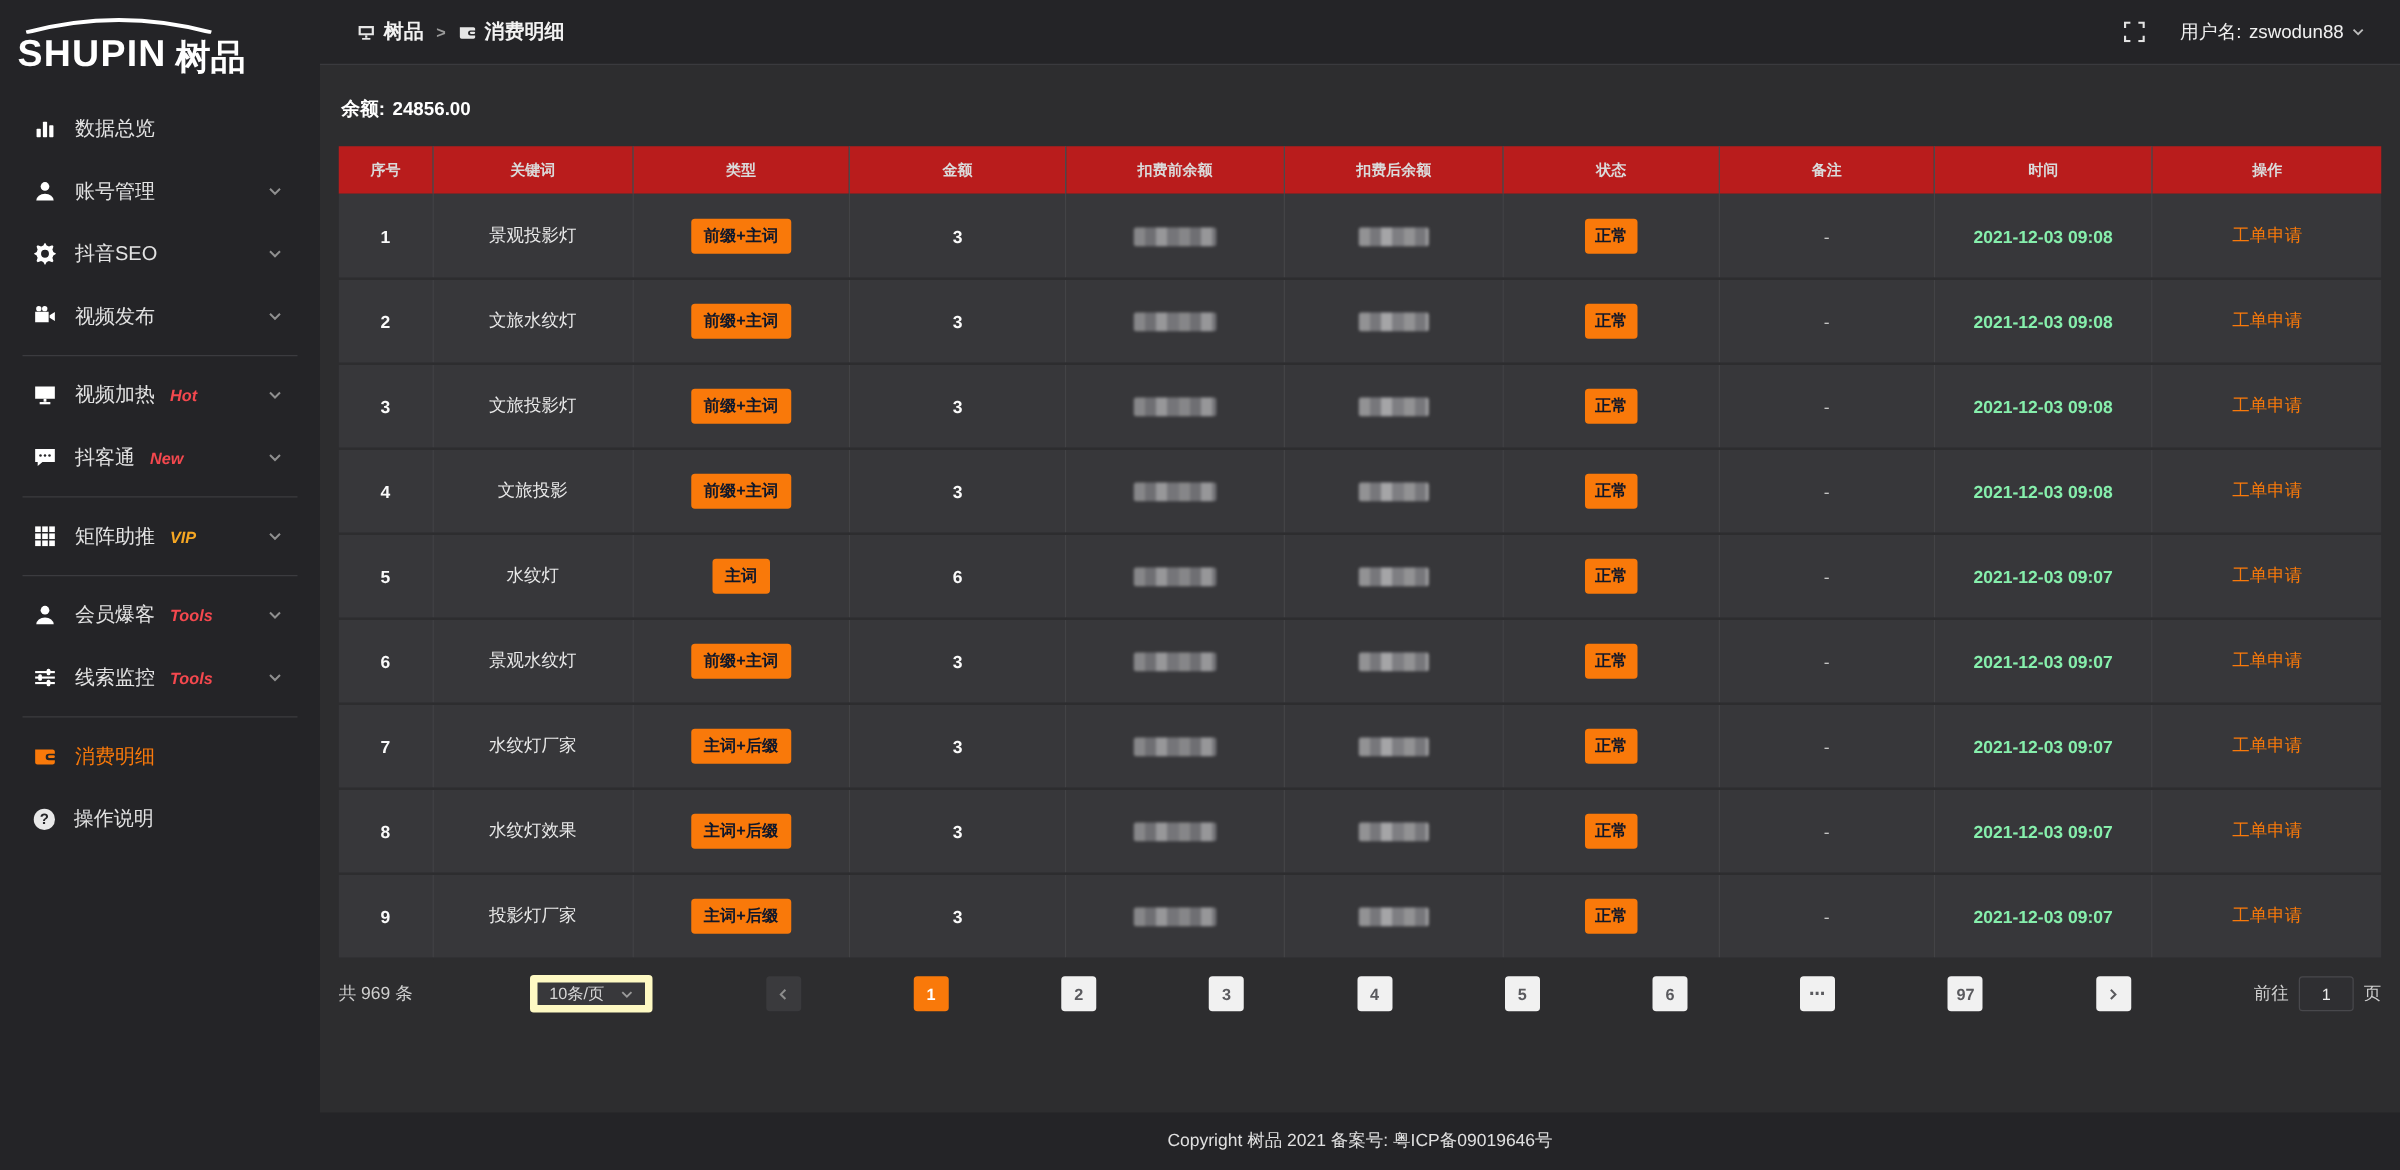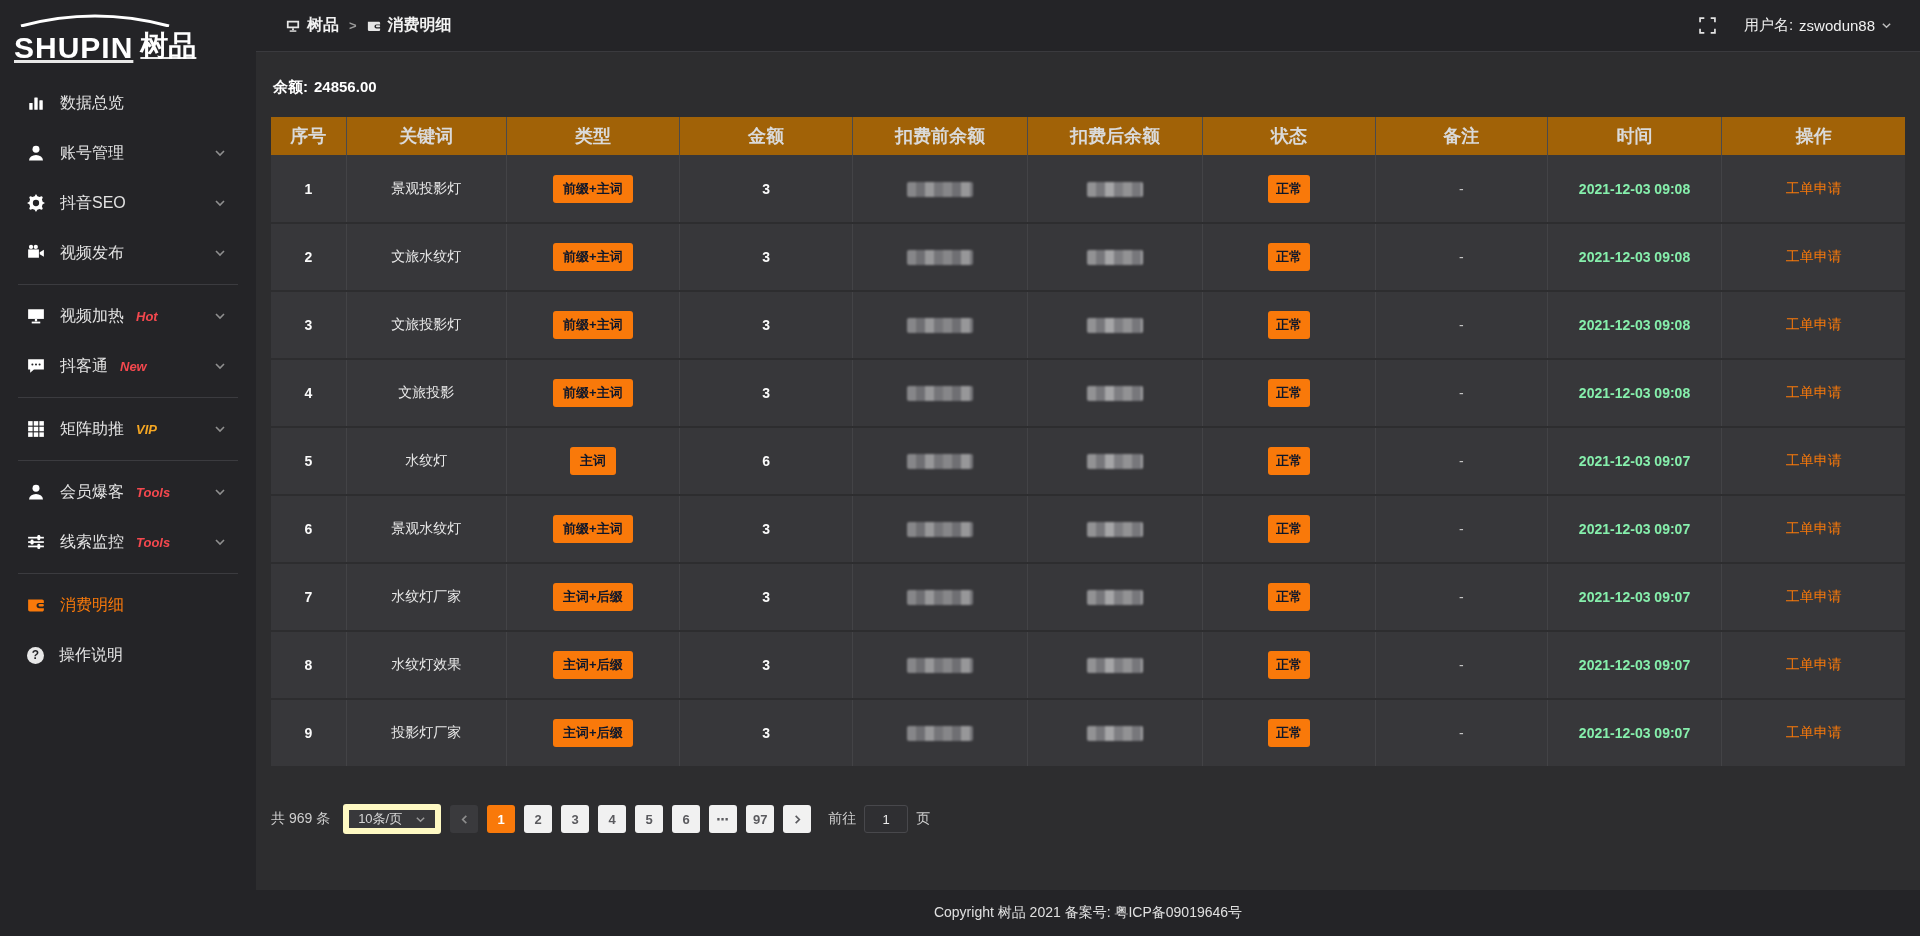--- a/index.html
+++ b/index.html
@@ -4,21 +4,21 @@
 <style>
   * { margin:0; padding:0; box-sizing:border-box; }
   html,body { width:1920px; height:936px; overflow:hidden;
     font-family:"Liberation Sans","DejaVu Sans",sans-serif; background:#2d2d2f; color:#e8e8e8; }
   .app { display:flex; width:100%; height:100%; }
 
   
   .sidebar { width:256px; min-width:256px; background:#242427; height:100%; padding-top:6px; }
   .logo { position:relative; height:58px; padding:14px 0 0 14px; }
   .logo .arc { position:absolute; left:16px; top:7px; }
-  .logo-text { display:flex; align-items:flex-end; margin-top:7px;text-decoration:underline; }
+  .logo-text { display:flex; align-items:flex-start; margin-top:7px; }
   .logo-en { font-size:30px; font-weight:900; letter-spacing:1px; color:#fff; }
   .logo-cn { font-size:28px; font-weight:800; color:#fff; margin-left:7px; }
   .menu { margin-top:14px; }
   .m-item { position:relative; height:50px; display:flex; align-items:center; padding-left:27px; cursor:pointer; }
   .m-item .ic { width:18px; height:18px; color:#fff; flex:none; }
   .m-item .lbl { margin-left:15px; font-size:16px; color:#e3e3e3; }
   .m-item .tag { margin-left:12px; font-style:italic; font-weight:700; font-size:13px; }
   .tag-red { color:#f4484e; } .tag-vip { color:#f6a723; }
   .m-item .chev { position:absolute; right:30px; width:12px; height:12px; color:#8f8f8f; }
   .m-item.active .lbl, .m-item.active .ic { color:#f9790a; }
@@ -40,40 +40,40 @@
   .expand { width:17px; height:17px; color:#e3e3e3; cursor:pointer; }
   .user { display:flex; align-items:center; gap:6px; cursor:pointer; font-size:15px; color:#f0f0f0; }
   .user .chev { width:11px; height:11px; color:#bdbdbd; }
 
   .content { flex:1; padding:0 15px; overflow:hidden; }
   .balance { margin:26px 2px 20px; font-size:15px; font-weight:700; color:#fff; }
   .balance b { margin-left:6px; }
 
   
   table { width:100%; border-collapse:collapse; table-layout:fixed; }
-  th { height:38px; background:#a16207; font-size:18px; font-weight:700; color:#dadada;
+  th { height:38px; background:#b91c1c; font-size:12px; font-weight:700; color:#dadada;
     border-right:1px solid #4a4a4d; }
   th:last-child { border-right:none; }
   td { height:68px; background:#37373a; text-align:center; font-size:14px; color:#e9e9e9;
     border-right:1px solid #434346; border-bottom:2px solid #2d2d2f; }
   td:last-child { border-right:none; }
   td.bold { font-weight:700; color:#fafafa; }
   td.dim { color:#c4c4c4; }
   td.time { font-weight:700; color:#86efac; }
   .badge { display:inline-block; background:#f9790a; color:#0f172a; font-size:13px; font-weight:600;
     padding:5px 10px; border-radius:3px; }
   .badge.sm { padding:5px 8px;font-family:Liberation Mono, monospace; }
   .action { color:#f9790a; font-size:14px; cursor:pointer; }
   .censor { display:inline-block; height:15px; border-radius:2px; filter:blur(1.2px); vertical-align:middle;
     background:repeating-linear-gradient(90deg,#929294 0 9px,#77777b 9px 18px,#a5a5a7 18px 27px,#7e7e82 27px 36px); }
   .censor.a { width:66px; opacity:.88; }
   .censor.b { width:56px; }
 
   
-  .pager { display:flex; align-items:center; justify-content:flex-start; gap:9px; margin-top:36px;
+  .pager { display:flex; align-items:center; justify-content:space-between; gap:9px; margin-top:12px;
     font-size:14px; color:#cfcfcf; }
   .pg-total { margin-right:4px; }
   .pg-size { display:flex; align-items:center; justify-content:space-between; width:98px; height:30px;
     background:#38383b; border:6px solid #fef9c3; border-radius:3px; padding:0 9px; cursor:pointer; }
   .pg-size .txt { font-size:13px; color:#d6d6d6; }
   .pg-size .chev { width:11px; height:11px; color:#9a9a9a; }
   .pg-btn { min-width:28px; height:28px; padding:0 5px; border-radius:3px; display:flex; align-items:center;
     justify-content:center; font-size:13px; font-weight:700; cursor:pointer; background:#f1f1f1; color:#5a5a5e; }
   .pg-btn.prev { background:#3a3a3d; color:#8d8d8d; }
   .pg-btn.active { background:#f9790a; color:#fff; }

